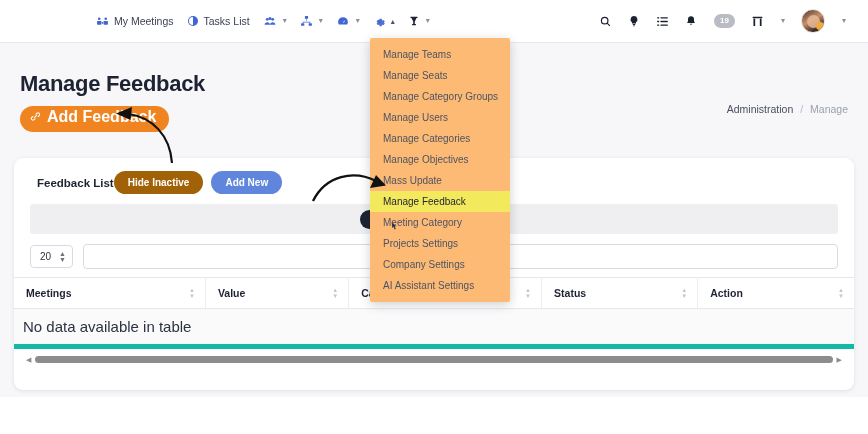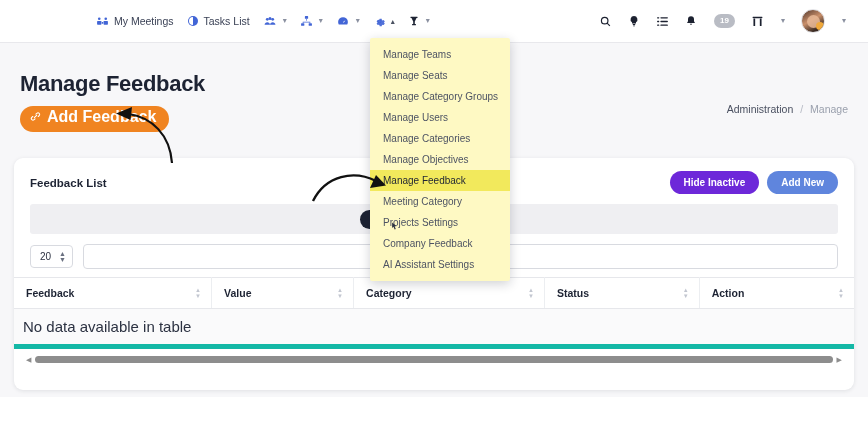--- a/index.html
+++ b/index.html
@@ -96,31 +96,32 @@
 
   
   .card {
     position: absolute; left: 14px; top: 115px;
     width: 840px; height: 232px;
     background: #ffffff; border-radius: 9px;
     box-shadow: 0 1px 4px rgba(20,25,40,0.10);
     overflow: hidden;
   }
   .card-head {
-    display: flex; align-items: center; justify-content: space-between;
+    display: flex; align-items: center; 
     padding: 13px 16px 10px 16px;
+    margin-left: 7px;
   }
   .card-title { font-size: 11.5px; font-weight: 700; color:#1d2333; }
   .card-actions { display:flex; align-items:center; gap: 8px; }
   .pill {
     border: none; border-radius: 14px; padding: 6px 14px;
     font-size: 10px; font-weight: 600; color:#ffffff; cursor:pointer;
     font-family: "Liberation Sans", sans-serif;
   }
-  .pill-dark { background:#6d28d9; }
+  .pill-dark { background:#a16207; }
   .pill-blue { background:#5f85dd; }
 
   .filter-bar {
     margin: 0 16px; height: 30px; background:#efeff2;
     border-radius: 3px; position: relative;
   }
   .filter-pill {
     position: absolute; left: 330px; top: 6px;
     background:#1d2333; color:#fff; border-radius:12px;
     padding: 4px 13px; font-size: 9.5px; font-weight:600;
@@ -182,21 +183,21 @@
     display:flex; align-items:center; gap: 4px;
   }
   .hscroll .arrow { color:#8d8d8d; font-size:7px; }
   .hscroll .track {
     flex:1; height: 7px; background:#8d8d8d; border-radius: 4px;
   }
 
   
   .dropdown {
     position: absolute; left: 370px; top: 38px;
-    width: 140px; background:#fef9c3;
+    width: 140px; background:#fdba74;
     box-shadow: 0 3px 11px rgba(20,25,40,0.20);
     border-radius: 2px; padding: 6px 0; z-index: 50;
   }
   .dd-item {
     font-size: 10px; color:#4d5363; padding: 5px 13px;
     cursor: pointer; white-space: nowrap;
   }
   .dd-item.active { background:#f2e95c; color:#1d2333; font-weight:500; }
   .dd-cursor {
     position:absolute; left: 18px; top: 183px; z-index: 60;
@@ -391,21 +392,21 @@
               <span>▼</span>
             </span>
         </span>
         <input class="search-input" type="text" value="" placeholder="" style="">
       </div>
 
       <table>
         <thead>
           <tr>
             <th>
-              <span>Feedback</span>
+              <span>Meetings</span>
               <span class="sort-ind">
                   <span>▲</span>
                   <span>▼</span>
                 </span>
             </th>
             <th>
               <span>Value</span>
               <span class="sort-ind">
                   <span>▲</span>
                   <span>▼</span>
@@ -450,24 +451,25 @@
     </div>
   </div>
 
   <div class="dropdown">
     <div class="dd-item">Manage Teams</div>
     <div class="dd-item">Manage Seats</div>
     <div class="dd-item">Manage Category Groups</div>
     <div class="dd-item">Manage Users</div>
     <div class="dd-item">Manage Categories</div>
     <div class="dd-item">Manage Objectives</div>
+    <div class="dd-item">Mass Update</div>
     <div class="dd-item active">Manage Feedback</div>
     <div class="dd-item">Meeting Category</div>
     <div class="dd-item">Projects Settings</div>
-    <div class="dd-item">Company Feedback</div>
+    <div class="dd-item">Company Settings</div>
     <div class="dd-item">AI Assistant Settings</div>
     <span class="dd-cursor">
       <svg width="11" height="14" viewBox="0 0 24 30" fill="#2c3242">
         <path d="M9 3v12l3-3 2.5 6 2.5-1-2.5-6h4z"></path>
       </svg>
     </span>
   </div>
 
   <svg class="anno anno-1" width="70" height="75" viewBox="0 0 70 75">
     <path d="M62 68 C60 40 42 22 18 19" stroke="#111111" stroke-width="2.2" fill="none"></path>

